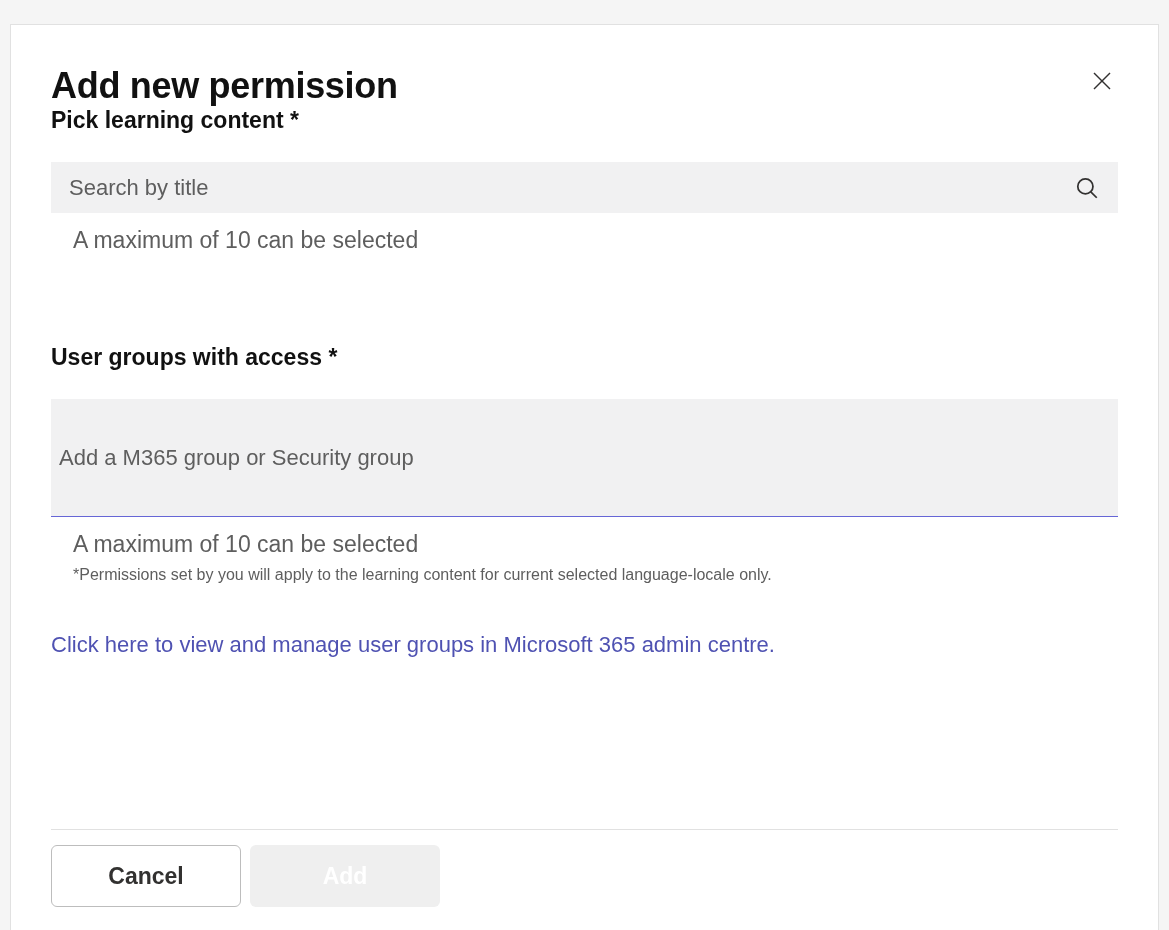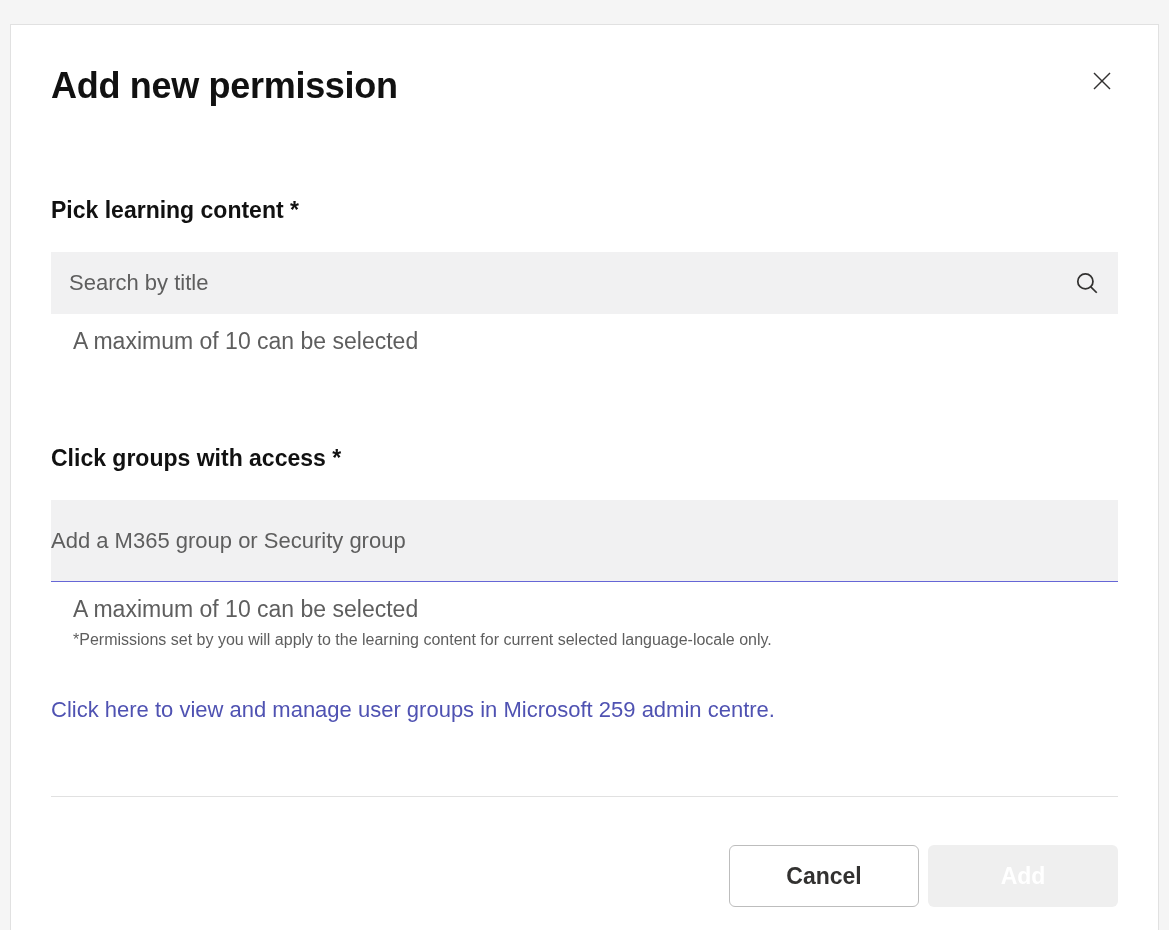--- a/index.html
+++ b/index.html
@@ -45,38 +45,37 @@
     color: #323130;
     display: flex;
     align-items: center;
     justify-content: center;
   }
   .close-btn svg {
     width: 24px;
     height: 24px;
   }
   .section {
-    margin-top: 90px;
   }
   .section + .section {
     margin-top: 90px;
   }
   .section-label {
     font-size: 23px;
     font-weight: 600;
     color: #111111;
     margin-bottom: 28px;
   }
   .search-wrap {
     position: relative;
     width: 100%;
   }
   .search-input {
     width: 100%;
-    height: 62px;
+    height: 51px;
     background: #f1f1f2;
     border: none;
     padding: 0 58px 0 18px;
     font-size: 22px;
     color: #323130;
     outline: none;
   }
   .search-input::placeholder {
     color: #5e5e5e;
   }
@@ -85,25 +84,25 @@
     right: 18px;
     top: 50%;
     transform: translateY(-50%);
     width: 26px;
     height: 26px;
     color: #323130;
     pointer-events: none;
   }
   .group-input {
     width: 100%;
-    height: 82px;
+    height: 118px;
     background: #f1f1f2;
     border: none;
     border-bottom: 1px solid #6666d6;
-    padding: 0 0;
+    padding: 0 8px;
     font-size: 22px;
     color: #323130;
     outline: none;
   }
   .group-input::placeholder {
     color: #5e5e5e;
   }
   .helper {
     font-size: 23px;
     color: #5e5e5e;
@@ -120,23 +119,22 @@
     display: inline-block;
     font-size: 22px;
     color: #4f52b2;
     text-decoration: none;
     margin-top: 48px;
     cursor: pointer;
   }
   .footer {
     margin-top: auto;
     border-top: 1px solid #e1e1e1;
-    padding-top: 48px;
+    padding-top: 15px;
     display: flex;
-    justify-content: flex-end;
     gap: 9px;
   }
   .btn {
     min-width: 190px;
     height: 62px;
     border-radius: 6px;
     font-size: 23px;
     font-weight: 600;
     cursor: pointer;
     border: none;
@@ -176,25 +174,25 @@
       <input type="text" class="search-input" placeholder="Search by title" style="">
       <svg class="search-icon" viewBox="0 0 24 24" fill="none" stroke="currentColor" stroke-width="1.6">
         <circle cx="10.5" cy="10.5" r="7"></circle>
         <line x1="21" y1="21" x2="15.5" y2="15.5"></line>
       </svg>
     </div>
     <div class="helper">A maximum of 10 can be selected</div>
   </div>
 
   <div class="section">
-    <div class="section-label">Click groups with access *</div>
+    <div class="section-label">User groups with access *</div>
     <input type="text" class="group-input" placeholder="Add a M365 group or Security group" style="">
     <div class="helper">A maximum of 10 can be selected</div>
     <div class="helper-sub">*Permissions set by you will apply to the learning content for current selected language-locale only.</div>
-    <a class="link">Click here to view and manage user groups in Microsoft 259 admin centre.</a>
+    <a class="link">Click here to view and manage user groups in Microsoft 365 admin centre.</a>
   </div>
 
   <div class="footer">
     <button class="btn btn-secondary">Cancel</button>
     <button class="btn btn-primary" disabled="">Add</button>
   </div>
 
 </div>
 
 </body></html>

